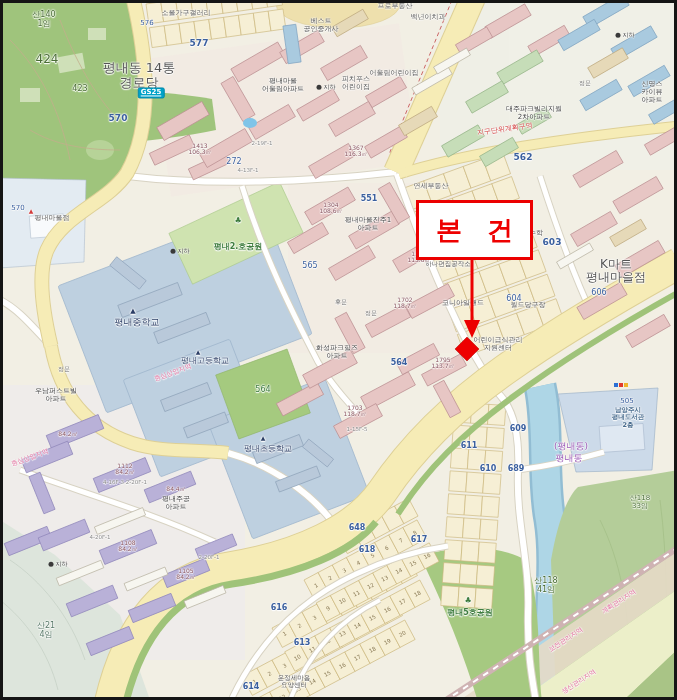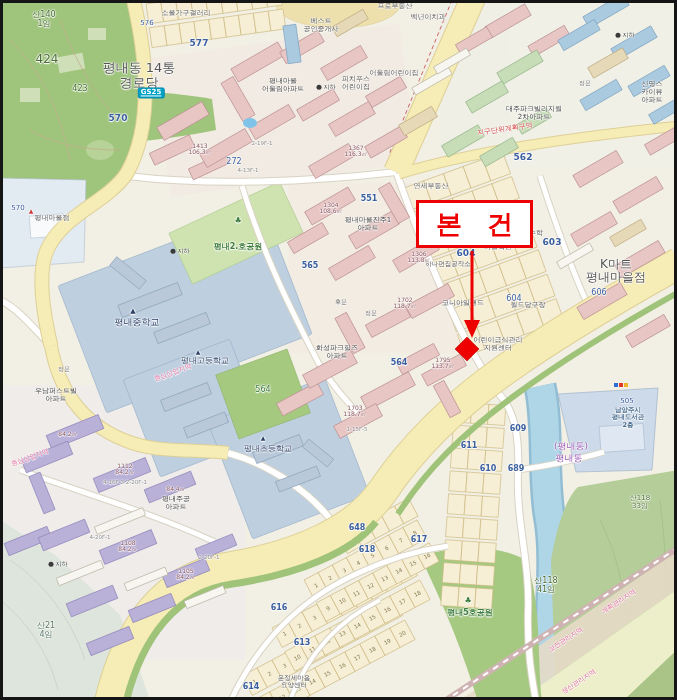--- a/index.html
+++ b/index.html
@@ -8,21 +8,21 @@
   .frame::after{content:"";position:absolute;inset:0;box-shadow:inset 0 0 0 3px #151515;pointer-events:none;z-index:60;}
   svg.map{position:absolute;left:0;top:0;}
   #labels{position:absolute;inset:0;z-index:20;}
   .lbl{position:absolute;white-space:pre-line;text-align:center;line-height:1.12;color:#555;
        text-shadow:0 0 2px #fff,0 0 2px #fff,0 0 2px #fff,0 1px 1px #fff;pointer-events:none;}
   .badge{background:#00a2c8;border:1px solid #0087a8;border-radius:2px;padding:0 2px;
          font-weight:700;text-shadow:none;line-height:1.3;}
   .sub::before{content:"";display:inline-block;width:5px;height:5px;border-radius:50%;
          background:#3a3a3a;margin-right:2px;vertical-align:middle;}
   .bl{line-height:1.0;}
-  .callout-box{position:absolute;left:416px;top:200px;width:117px;height:48px;background:#fff;
+  .callout-box{position:absolute;left:416px;top:200px;width:117px;height:60px;background:#fff;
          border:3px solid #ec0000;box-sizing:border-box;display:flex;align-items:center;
          justify-content:center;z-index:40;}
   .callout-box span{font-size:26px;font-weight:700;color:#ee0000;letter-spacing:8px;margin-left:8px;}
   svg.overlay{position:absolute;left:0;top:0;z-index:35;pointer-events:none;}
 </style>
 </head>
 <body>
 
 <div class="frame">
 
@@ -472,21 +472,21 @@
       <div class="lbl" style="left: 369px; top: 199px; font-size: 8px; color: rgb(58, 95, 158); font-weight: 700; transform: translate(-50%, -50%);">551</div>
       <div class="lbl" style="left: 238px; top: 221px; font-size: 8px; color: rgb(63, 125, 63); transform: translate(-50%, -50%);">♣</div>
       <div class="lbl" style="left: 238px; top: 247px; font-size: 8px; color: rgb(63, 125, 63); font-weight: 700; transform: translate(-50%, -50%);">평내2.호공원</div>
       <div class="lbl" style="left: 368px; top: 225px; font-size: 7px; color: rgb(68, 68, 68); transform: translate(-50%, -50%);">평내마을진주1
 아파트</div>
       <div class="lbl" style="left: 522px; top: 234px; font-size: 7px; transform: translate(-50%, -50%);">약올리는수학</div>
       <div class="lbl" style="left: 552px; top: 242px; font-size: 9px; color: rgb(58, 95, 158); font-weight: 700; transform: translate(-50%, -50%);">603</div>
       <div class="lbl" style="left: 498px; top: 248px; font-size: 7px; transform: translate(-50%, -50%);">미술학원</div>
       <div class="lbl" style="left: 466px; top: 253px; font-size: 9px; color: rgb(58, 95, 158); font-weight: 700; transform: translate(-50%, -50%);">604</div>
       <div class="lbl" style="left: 448px; top: 265px; font-size: 6.5px; transform: translate(-50%, -50%);">하나편집공작소</div>
-      <div class="lbl" style="left: 310px; top: 266px; font-size: 8px; color: rgb(58, 95, 158); font-weight: 700; transform: translate(-50%, -50%);">565</div>
+      <div class="lbl" style="left: 310px; top: 266px; font-size: 8px; color: rgb(58, 95, 158); font-weight: 400; transform: translate(-50%, -50%);">565</div>
       <div class="lbl" style="left: 463px; top: 304px; font-size: 7px; transform: translate(-50%, -50%);">코니아일랜드</div>
       <div class="lbl" style="left: 528px; top: 306px; font-size: 7px; transform: translate(-50%, -50%);">월드당구장</div>
       <div class="lbl" style="left: 514px; top: 299px; font-size: 8px; color: rgb(58, 95, 158); transform: translate(-50%, -50%);">604</div>
       <div class="lbl" style="left: 616px; top: 271px; font-size: 12px; transform: translate(-50%, -50%);">K마트
 평내마을점</div>
       <div class="lbl" style="left: 599px; top: 293px; font-size: 8px; color: rgb(58, 95, 158); transform: translate(-50%, -50%);">606</div>
       <div class="lbl" style="left: 18px; top: 209px; font-size: 7px; color: rgb(58, 95, 158); transform: translate(-50%, -50%);">570</div>
       <div class="lbl" style="left: 31px; top: 211px; font-size: 6px; color: rgb(210, 60, 60); transform: translate(-50%, -50%);">▲</div>
       <div class="lbl" style="left: 52px; top: 219px; font-size: 7px; transform: translate(-50%, -50%);">평내마을점</div>
       <div class="lbl" style="left: 133px; top: 312px; font-size: 7px; color: rgb(43, 62, 102); transform: translate(-50%, -50%);">▲</div>

